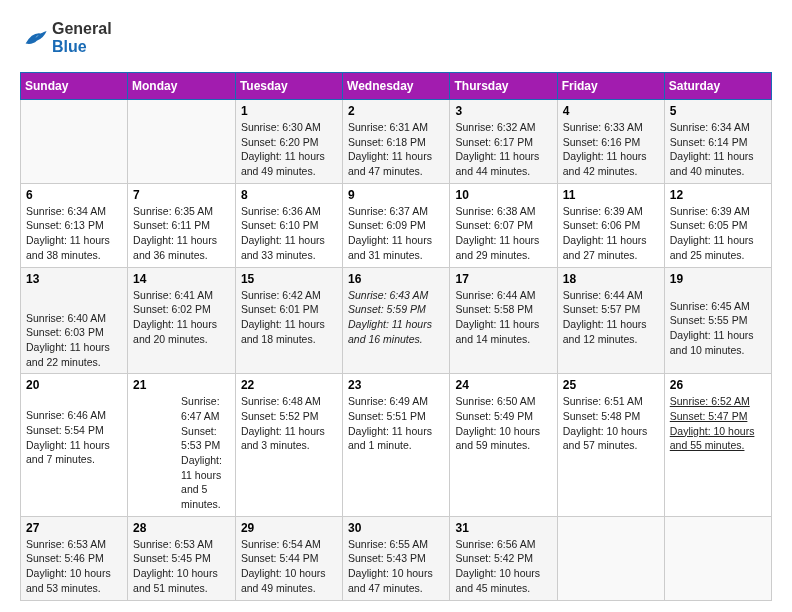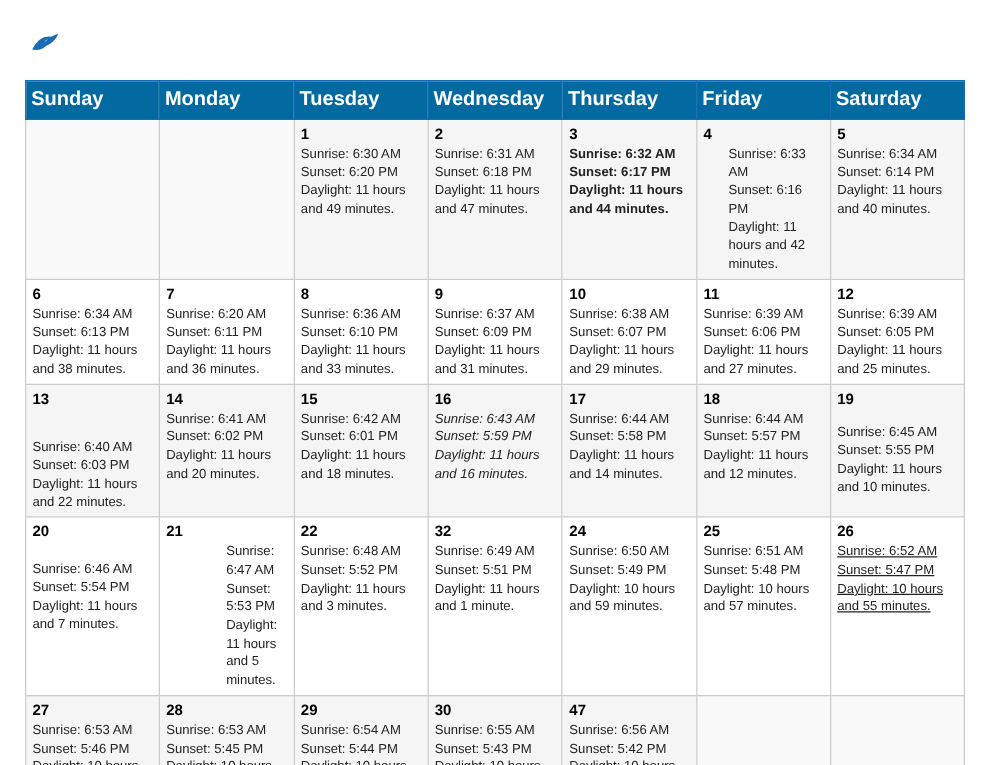--- a/index.html
+++ b/index.html
@@ -37,26 +37,26 @@
       font-size: 16px;
       color: #555;
       font-weight: normal;
     }
     .calendar {
       width: 100%;
       border-collapse: collapse;
       font-size: 11px;
     }
     .calendar th {
-      background-color: #0369a1;
+      background-color: #a21caf;
       color: #fff;
       padding: 6px 4px;
       text-align: left;
       font-weight: bold;
-      font-size: 16px;
+      font-size: 12px;
       border: 1px solid #1a6bb5;
     }
     .calendar td {
       border: 1px solid #ccc;
       padding: 4px 5px;
       vertical-align: top;
       width: 108px;
       min-height: 70px;
       background: #fff;
     }
@@ -82,20 +82,24 @@
     }
   </style>
 </head>
 <body>
 
 <div class="header">
   <div class="logo">
     <svg class="logo-bird" viewBox="0 0 40 40">
       <path d="M8 28 Q18 10 32 14 Q24 16 22 20 Q30 12 38 10 Q34 20 24 24 Q18 30 8 28Z" fill="#1a6bb5"></path>
     </svg>
+    <div>
+      <div style="font-size:16px;font-weight:bold;color:#333;">General</div>
+      <div style="font-size:16px;font-weight:bold;color:#1a6bb5;">Blue</div>
+    </div>
   </div>
   <div class="title-block">
     <div class="month-title"></div>
     <div class="location-title"></div>
   </div>
 </div>
 
 <table class="calendar">
   <thead>
     <tr>
@@ -119,47 +123,47 @@
 Daylight: 11 hours and 49 minutes.</div>
         </td>
         <td>
           <span class="day-number">2</span>
           <div class="day-info" style="white-space: pre-line;">Sunrise: 6:31 AM
 Sunset: 6:18 PM
 Daylight: 11 hours and 47 minutes.</div>
         </td>
         <td>
           <span class="day-number">3</span>
-          <div class="day-info" style="white-space: pre-line; font-weight: bold;">Sunrise: 6:32 AM
+          <div class="day-info" style="white-space: pre-line;">Sunrise: 6:32 AM
 Sunset: 6:17 PM
 Daylight: 11 hours and 44 minutes.</div>
         </td>
         <td>
           <span class="day-number">4</span>
-          <div class="day-info" style="white-space: pre-line; margin-left: 20px;">Sunrise: 6:33 AM
+          <div class="day-info" style="white-space: pre-line;">Sunrise: 6:33 AM
 Sunset: 6:16 PM
 Daylight: 11 hours and 42 minutes.</div>
         </td>
         <td>
           <span class="day-number">5</span>
           <div class="day-info" style="white-space: pre-line;">Sunrise: 6:34 AM
 Sunset: 6:14 PM
 Daylight: 11 hours and 40 minutes.</div>
         </td>
       </tr>
       <tr>
         <td>
           <span class="day-number">6</span>
           <div class="day-info" style="white-space: pre-line;">Sunrise: 6:34 AM
 Sunset: 6:13 PM
 Daylight: 11 hours and 38 minutes.</div>
         </td>
         <td>
           <span class="day-number">7</span>
-          <div class="day-info" style="white-space: pre-line;">Sunrise: 6:20 AM
+          <div class="day-info" style="white-space: pre-line;">Sunrise: 6:35 AM
 Sunset: 6:11 PM
 Daylight: 11 hours and 36 minutes.</div>
         </td>
         <td>
           <span class="day-number">8</span>
           <div class="day-info" style="white-space: pre-line;">Sunrise: 6:36 AM
 Sunset: 6:10 PM
 Daylight: 11 hours and 33 minutes.</div>
         </td>
         <td>
@@ -244,21 +248,21 @@
 Sunset: 5:53 PM
 Daylight: 11 hours and 5 minutes.</div>
         </td>
         <td>
           <span class="day-number">22</span>
           <div class="day-info" style="white-space: pre-line;">Sunrise: 6:48 AM
 Sunset: 5:52 PM
 Daylight: 11 hours and 3 minutes.</div>
         </td>
         <td>
-          <span class="day-number">32</span>
+          <span class="day-number">23</span>
           <div class="day-info" style="white-space: pre-line;">Sunrise: 6:49 AM
 Sunset: 5:51 PM
 Daylight: 11 hours and 1 minute.</div>
         </td>
         <td>
           <span class="day-number">24</span>
           <div class="day-info" style="white-space: pre-line;">Sunrise: 6:50 AM
 Sunset: 5:49 PM
 Daylight: 10 hours and 59 minutes.</div>
         </td>
@@ -294,21 +298,21 @@
 Sunset: 5:44 PM
 Daylight: 10 hours and 49 minutes.</div>
         </td>
         <td>
           <span class="day-number">30</span>
           <div class="day-info" style="white-space: pre-line;">Sunrise: 6:55 AM
 Sunset: 5:43 PM
 Daylight: 10 hours and 47 minutes.</div>
         </td>
         <td>
-          <span class="day-number">47</span>
+          <span class="day-number">31</span>
           <div class="day-info" style="white-space: pre-line;">Sunrise: 6:56 AM
 Sunset: 5:42 PM
 Daylight: 10 hours and 45 minutes.</div>
         </td>
         <td class="empty-cell"></td>
         <td class="empty-cell"></td>
       </tr>
     </tbody>
 </table>
 

